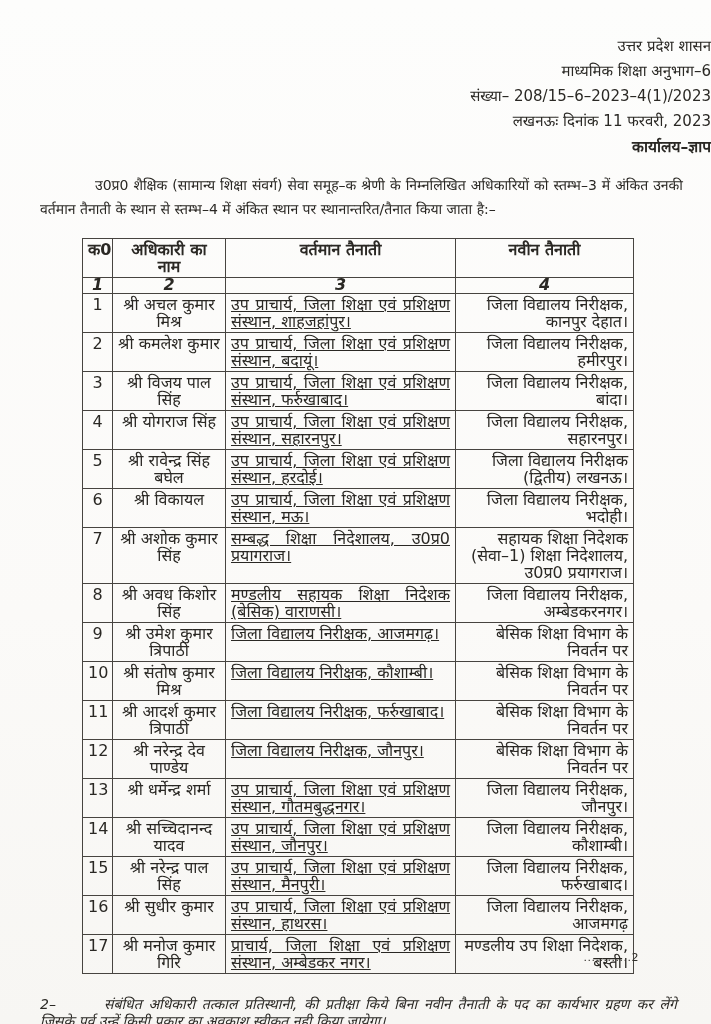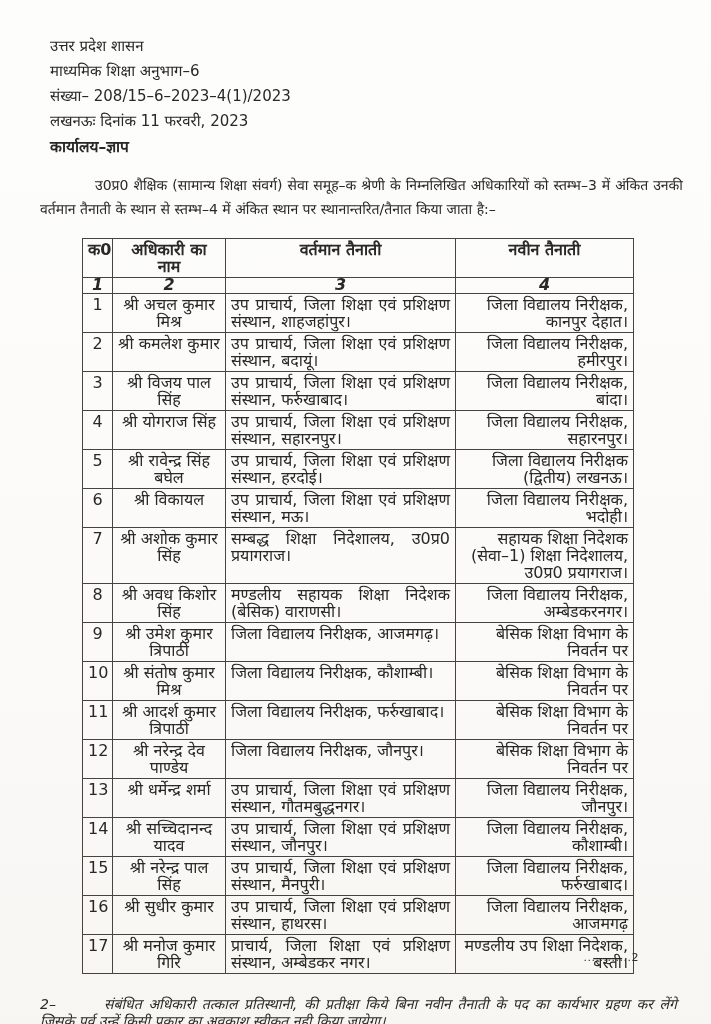--- a/index.html
+++ b/index.html
@@ -13,21 +13,21 @@
     width: 711px; height: 1024px;
     background: linear-gradient(180deg, #fdfdfc 0%, #fbfaf8 60%, #f7f6f3 100%);
     color: #262422;
     overflow: hidden;
     box-sizing: border-box;
   }
   
   .doc-header {
     padding-top: 34px;
     padding-left: 50px; 
-    text-align: left;
+    text-align: right;
     font-size: 15px;
     line-height: 25px;
     color: #2a2824;
   }
   .doc-header .line { white-space: nowrap; }
   .doc-title {
     display: inline-block;
     margin-top: 1px;
     font-weight: bold;
     font-size: 15.5px;
@@ -60,21 +60,21 @@
   }
   table.transfer thead th { font-weight: bold; text-align: center; }
   table.transfer thead tr.nums th {
     font-style: italic;
     line-height: 14px;
     padding-top: 0;
     padding-bottom: 1px;
   }
   td.c0 { text-align: center; }
   td.c1 { text-align: center; }
-  td.c2 { text-align: justify; }
+  td.c2 { text-align: justify; text-decoration: underline; }
   td.c3 { text-align: right; }
   
   .footer-para {
     margin: 22px 34px 0 40px;
     font-size: 14px;
     line-height: 17px;
     text-align: justify;
     color: #2a2824;
     font-style: italic;
   }

